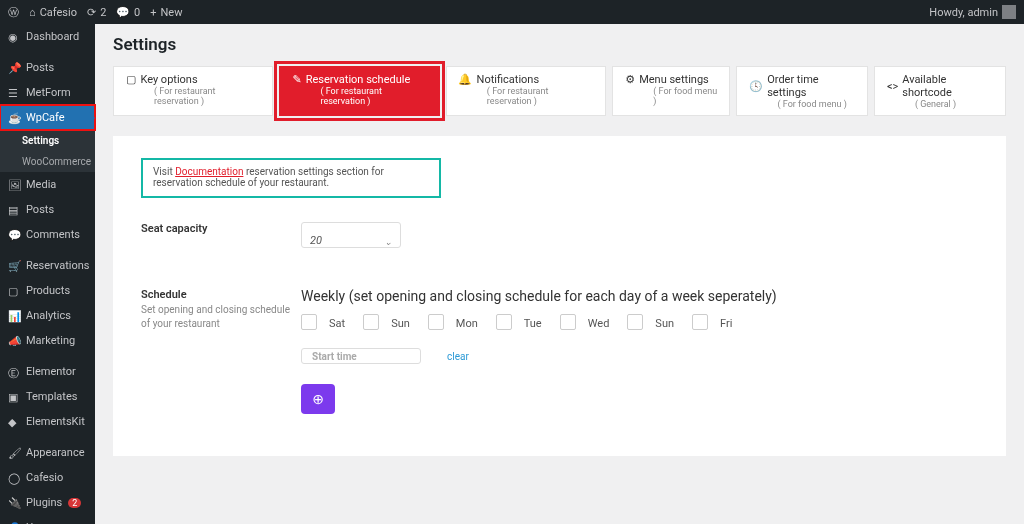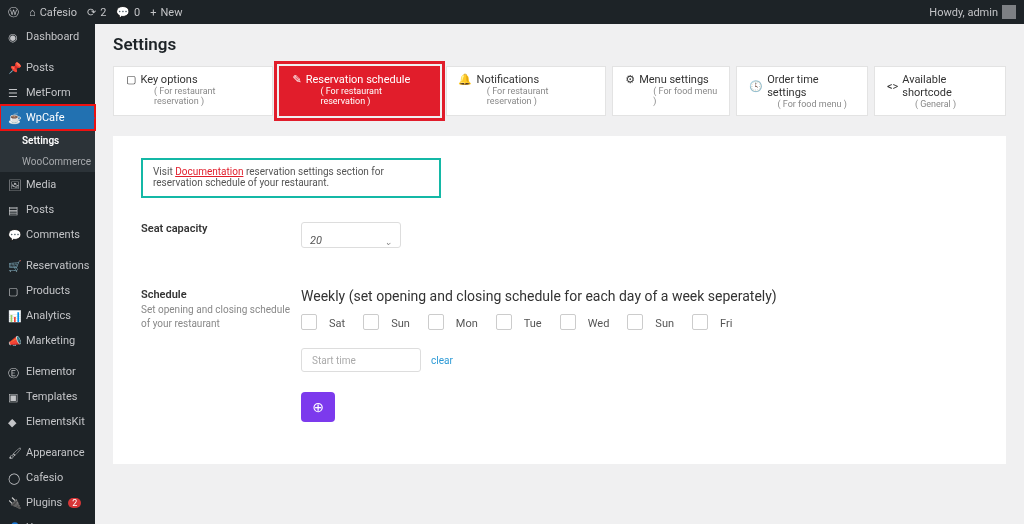--- a/index.html
+++ b/index.html
@@ -40,22 +40,22 @@
 .fcol-ctrl { flex:1; }
 .toggle { width:34px; height:16px; background:#ccc; border-radius:10px; position:relative; display:inline-block; }
 .toggle::after { content:""; width:12px; height:12px; background:#fff; border-radius:50%; position:absolute; top:2px; left:2px; }
 .select { width:100px; height:26px; border:1px solid #ddd; border-radius:3px; padding:0 8px; font-size:11px; color:#555; display:flex; align-items:flex-end; justify-content:space-between;font-style:italic; }
 .select .chev { font-size:9px; color:#888; }
 .sched-head { font-size:14px; color:#333; margin-bottom:10px; }
 .days { display:flex; gap:18px; margin-bottom:18px; }
 .day { display:flex; align-items:flex-end; gap:12px; font-size:11px; color:#555; }
 .day .cb { width:16px; height:16px; border:1px solid #ccc; border-radius:2px; background:#fff; }
 .time-row { display:flex; gap:10px; align-items:center; }
-.time-input { width:120px; height:24px; border:1px solid #ddd; border-radius:3px; padding:0 10px; font-size:10px; color:#aaa; display:flex; align-items:center; }
-.clear-link { color:#2c9ad6; font-size:10px; cursor:pointer; }
+.time-input { width:120px; height:16px; border:1px solid #ddd; border-radius:3px; padding:0 10px; font-size:10px; color:#aaa; display:flex; align-items:center;font-weight:bold; }
+.clear-link { color:#2c9ad6; font-size:10px; cursor:pointer;margin-left:16px; }
 .add-btn { width:34px; height:30px; background:#7c3aed; border-radius:4px; display:flex; align-items:center; justify-content:center; color:#fff; font-size:14px; margin:20px 0; cursor:pointer; }
 </style>
 </head>
 <body>
 
 <div class="admin-bar">
   <div class="ab-left">
     <span class="ab-item">ⓦ</span>
     <span class="ab-item">⌂ <span>Cafesio</span></span>
     <span class="ab-item">⟳ <span>2</span></span>

